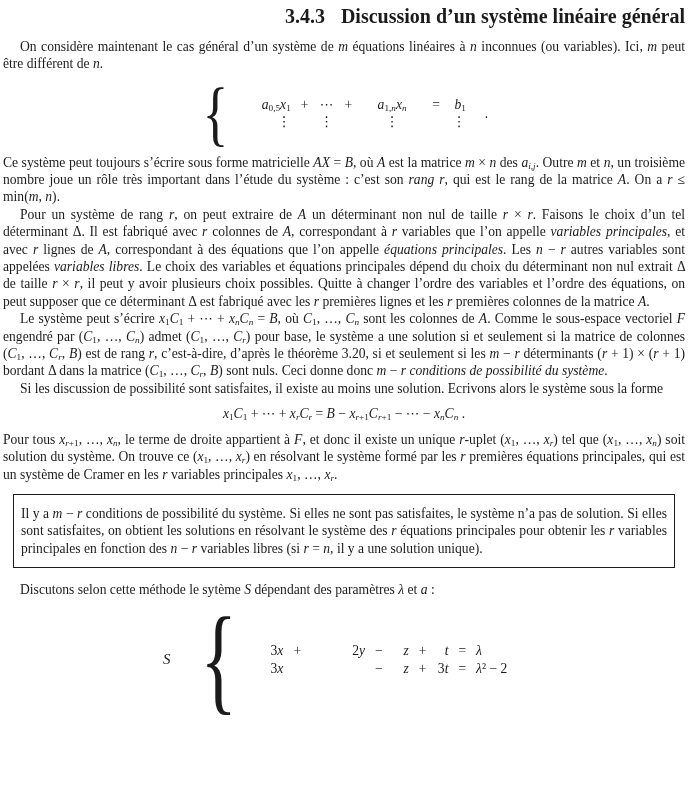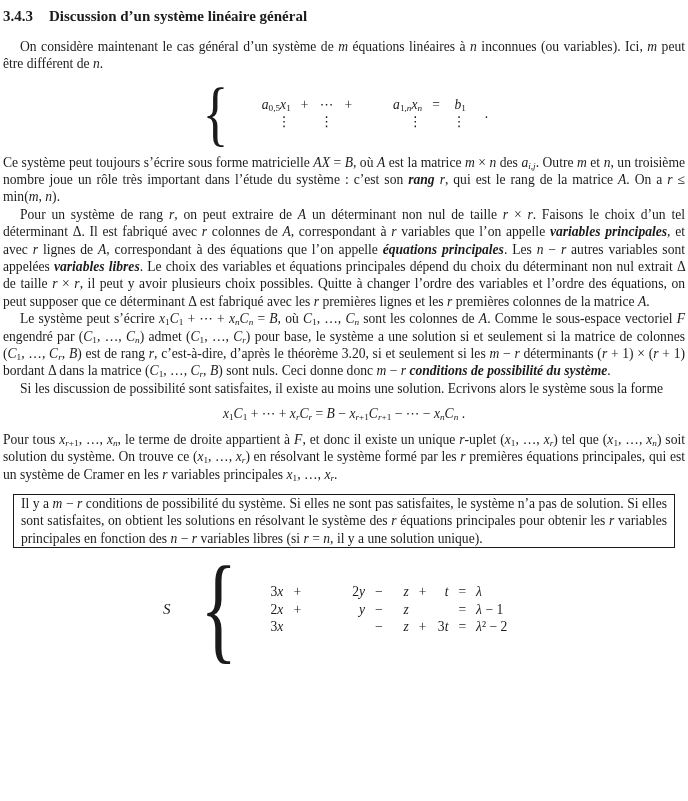--- a/index.html
+++ b/index.html
@@ -5,59 +5,59 @@
   * { margin:0; padding:0; box-sizing:border-box; }
   html,body { background:#ffffff; }
   body {
     width:688px; height:801px; overflow:hidden;
     color:#1b1b1b;
     font-family:"Liberation Serif","DejaVu Serif",serif;
     font-size:13.6px; line-height:17.4px;
   }
   .page { padding:5px 3px 0 3px; }
 
-  h2 { font-size:15px; line-height:20px; margin:1px 0 12px 0; font-weight:bold; }
+  h2 { font-size:20px; line-height:20px; margin:1px 0 12px 0; font-weight:bold;text-align:right; }
   h2 .num { margin-right:16px; }
 
   p { text-align:justify; }
   p.ind { text-indent:17px; }
   p.lead { margin-top:13px; }
 
-  em { font-style:italic;font-weight:bold; }
+  em { font-style:italic; }
   .mth i { font-style:italic; }
   sub { font-size:0.68em; line-height:0; vertical-align:-0.22em; }
 
   .eq { display:flex; justify-content:center; align-items:center; margin:8px 0; }
   .eq table { border-collapse:collapse; }
   .eq td { padding:0 5px; height:17.5px; text-align:center; white-space:nowrap; }
 
   .brace {
     display:inline-block; text-align:center; line-height:0.9;
     font-family:"Liberation Serif","DejaVu Serif",serif; font-weight:normal;
   }
   .b3 { font-size:72px; width:20px; transform:scaleX(0.75); margin-right:6px; }
   .b5 { font-size:118px; width:24px; transform:scaleX(0.65); margin-right:4px; }
 
   table.eqg td:nth-child(1) { text-align:right; min-width:70px; }
   table.eqg td:nth-child(3) { min-width:26px; }
-  table.eqg td:nth-child(5) { text-align:right; min-width:70px; }
+  table.eqg td:nth-child(5) { text-align:center; min-width:70px; }
   table.eqg td:nth-child(7) { text-align:right;  min-width:26px; }
   .eq-period { margin-left:14px; }
 
   .sys-label { font-size:15px; margin-right:26px; }
   table.eqs td:nth-child(1) { text-align:right; min-width:64px;margin-top:24px; }
   table.eqs td:nth-child(3) { text-align:right; min-width:64px; }
   table.eqs td:nth-child(5) { text-align:right; min-width:26px; }
   table.eqs td:nth-child(7) { text-align:right; min-width:22px; }
   table.eqs td:nth-child(9) { text-align:left;  min-width:54px; }
 
   .summary-box {
     border:1.5px solid #1b1b1b;
     margin:11px 10px 0 10px;
-    padding:0 7px;
+    padding:10px 7px;
   }
 </style>
 </head>
 <body>
 
 <div class="page">
 
   <h2>
     <span class="num">3.4.3</span><span>Discussion d’un système linéaire général</span>
   </h2>
@@ -99,47 +99,37 @@
   <div class="eq">
     <span class="mth"><i>x</i><sub>1</sub><i>C</i><sub>1</sub> + ⋯ + <i>x</i><sub><i>r</i></sub><i>C</i><sub><i>r</i></sub> = <i>B</i> − <i>x</i><sub><i>r</i>+1</sub><i>C</i><sub><i>r</i>+1</sub> − ⋯ − <i>x</i><sub><i>n</i></sub><i>C</i><sub><i>n</i></sub> .</span>
   </div>
 
   <p>Pour tous <span class="mth"><i>x</i><sub><i>r</i>+1</sub>, …, <i>x</i><sub><i>n</i></sub></span>, le terme de droite appartient à <span class="mth"><i>F</i></span>, et donc il existe un unique <span class="mth"><i>r</i></span>-uplet <span class="mth">(<i>x</i><sub>1</sub>, …, <i>x</i><sub><i>r</i></sub>)</span> tel que <span class="mth">(<i>x</i><sub>1</sub>, …, <i>x</i><sub><i>n</i></sub>)</span> soit solution du système. On trouve ce <span class="mth">(<i>x</i><sub>1</sub>, …, <i>x</i><sub><i>r</i></sub>)</span> en résolvant le système formé par les <span class="mth"><i>r</i></span> premières équations principales, qui est un système de Cramer en les <span class="mth"><i>r</i></span> variables principales <span class="mth"><i>x</i><sub>1</sub>, …, <i>x</i><sub><i>r</i></sub></span>.</p>
 
   <div class="summary-box">
     <p>Il y a <span class="mth"><i>m</i> − <i>r</i></span> conditions de possibilité du système. Si elles ne sont pas satisfaites, le système n’a pas de solution. Si elles sont satisfaites, on obtient les solutions en résolvant le système des <span class="mth"><i>r</i></span> équations principales pour obtenir les <span class="mth"><i>r</i></span> variables principales en fonction des <span class="mth"><i>n</i> − <i>r</i></span> variables libres (si <span class="mth"><i>r</i> = <i>n</i></span>, il y a une solution unique).</p>
   </div>
 
+  <p class="ind lead">Discutons selon cette méthode le sytème <span class="mth"><i>S</i></span> dépendant des paramètres <span class="mth"><i>λ</i></span> et <span class="mth"><i>a</i></span> :</p>
 
   <div class="eq">
     <span class="sys-label mth"><i>S</i></span>
     <span class="brace b5">{</span>
     <table class="eqs">
         <tbody>
           <tr>
             <td class="mth">3<i>x</i></td>
             <td class="mth">+</td>
             <td class="mth">2<i>y</i></td>
             <td class="mth">−</td>
             <td class="mth"><i>z</i></td>
             <td class="mth">+</td>
             <td class="mth"><i>t</i></td>
             <td class="mth">=</td>
             <td class="mth"><i>λ</i></td>
-          </tr>
-          <tr>
-            <td class="mth">2<i>x</i></td>
-            <td class="mth">+</td>
-            <td class="mth"><i>y</i></td>
-            <td class="mth">−</td>
-            <td class="mth"><i>z</i></td>
-            <td class="mth"></td>
-            <td class="mth"></td>
-            <td class="mth">=</td>
-            <td class="mth"><i>λ</i> − 1</td>
           </tr>
           <tr>
             <td class="mth">3<i>x</i></td>
             <td class="mth"></td>
             <td class="mth"></td>
             <td class="mth">−</td>
             <td class="mth"><i>z</i></td>
             <td class="mth">+</td>
             <td class="mth">3<i>t</i></td>
             <td class="mth">=</td>

